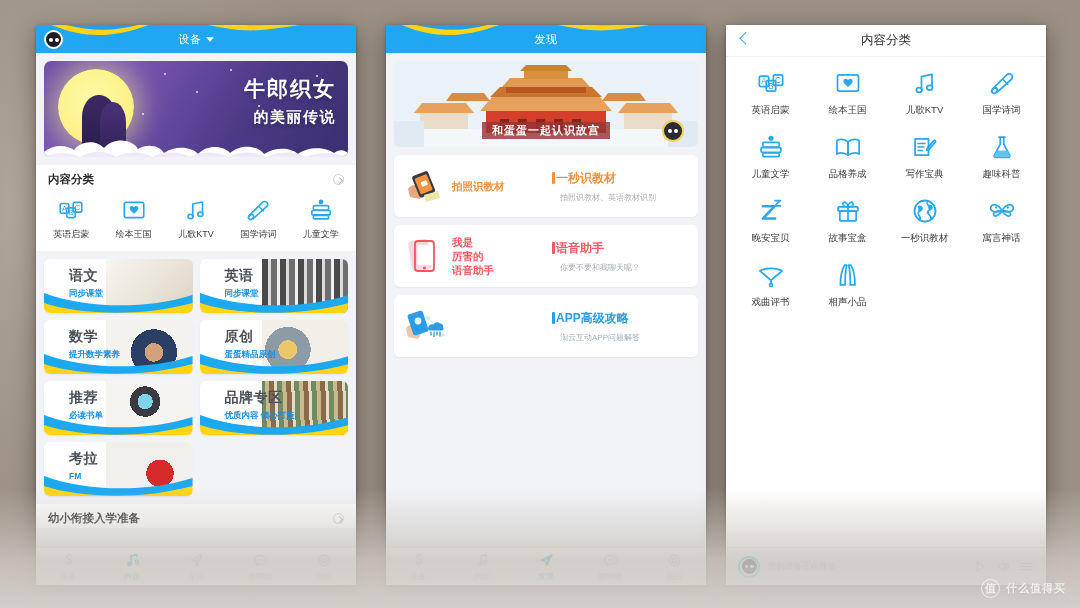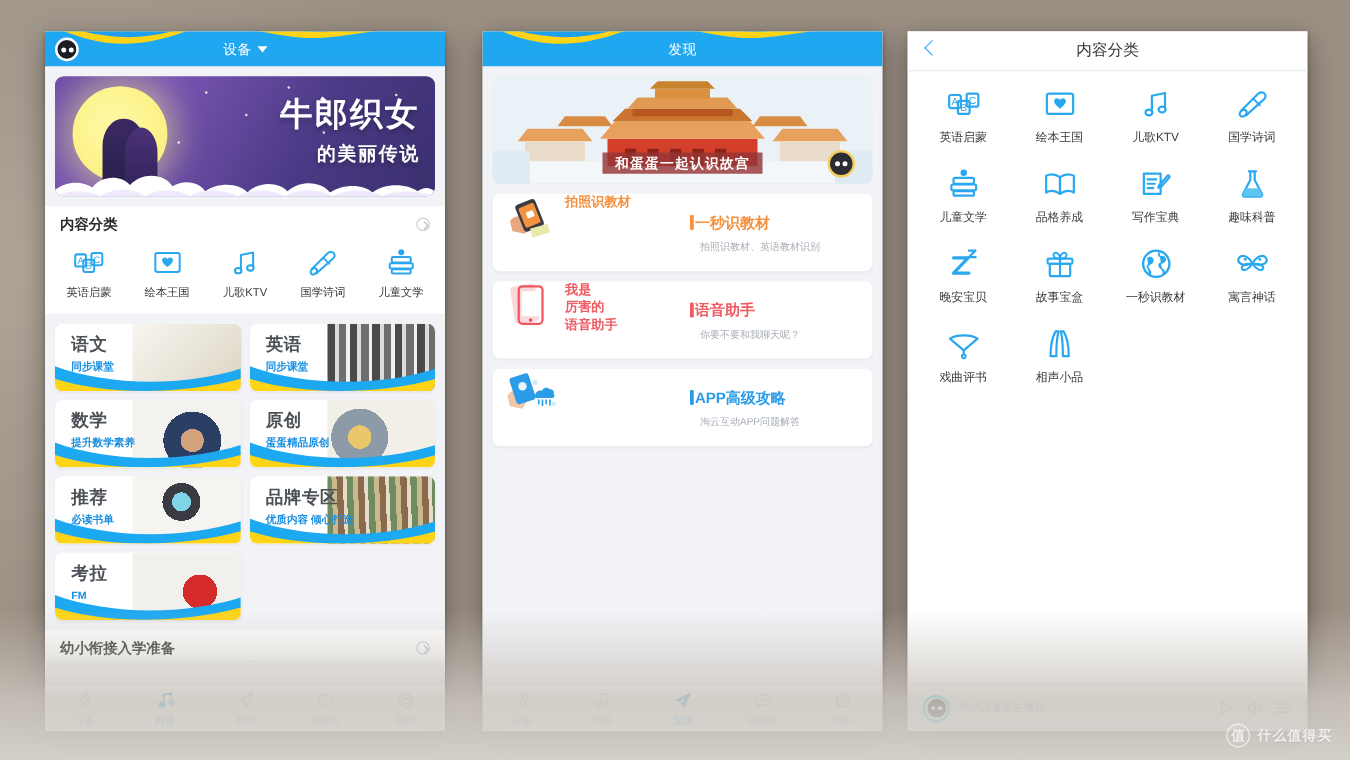--- a/index.html
+++ b/index.html
@@ -99,21 +99,21 @@
     position: absolute; left: 0; right: 0; bottom: -4px; height: 26px;
   }
   .banner1 .star {
     position: absolute; width: 2px; height: 2px; border-radius: 50%;
     background: #ffe; opacity: .85;
   }
   .banner1 .b-txt {
     position: absolute; right: 12px; top: 16px; text-align: right; z-index: 4;
   }
   .banner1 .b1 {
-    font-size: 26px; color: #fff; font-weight: bold; letter-spacing: 2px;
+    font-size: 21px; color: #fff; font-weight: bold; letter-spacing: 2px;
     text-shadow: 0 2px 4px rgba(0,0,0,.28); line-height: 1.15;
   }
   .banner1 .b2 {
     font-size: 15px; color: #fff; font-weight: bold; letter-spacing: 1.5px;
     margin-top: 7px; text-shadow: 0 2px 4px rgba(0,0,0,.28);
   }
 
   
   .sec {
     background: #fff; display: flex; align-items: center; justify-content: space-between;
@@ -144,21 +144,21 @@
   .cards {
     display: grid; grid-template-columns: 1fr 1fr; gap: 7px;
     padding: 8px; background: #f2f3f7;
   }
   .card {
     position: relative; height: 54px; background: #fff; border-radius: 6px;
     overflow: hidden; box-shadow: 0 1px 2px rgba(0,0,0,.06);
   }
   .card .photo { position: absolute; right: 0; top: 0; bottom: 0; width: 58%; }
   .card .swoosh { position: absolute; left: 0; bottom: 0; width: 100%; height: 24px; }
-  .card .ctxt { position: absolute; left: 13px; top: 8px; z-index: 3; }
+  .card .ctxt { position: absolute; left: 25px; top: 8px; z-index: 3; }
   .card .c1 { font-size: 14px; color: #4c5057; font-weight: bold; letter-spacing: .5px; }
   .card .c2 { font-size: 8.5px; color: #1a8ee0; font-weight: bold; margin-top: 3px; }
 
   
   .tabbar {
     flex: 0 0 38px; height: 38px; background: #fff; border-top: 1px solid #e8eaee;
     display: flex; align-items: center;
   }
   .tab {
     flex: 1 1 0; display: flex; flex-direction: column; align-items: center; gap: 2px;
@@ -187,21 +187,21 @@
   }
   .banner2 .bot::before { left: 4px; }
   .banner2 .bot::after  { right: 4px; }
 
   .lcards { padding: 0 8px; display: flex; flex-direction: column; gap: 8px; }
   .lcard {
     background: #fff; border-radius: 6px; height: 62px; display: flex; align-items: center;
     box-shadow: 0 1px 2px rgba(0,0,0,.05); overflow: hidden;
   }
   .lcard .lleft {
-    width: 50%; height: 100%; display: flex; gap: 6px; padding-left: 10px;
+    width: 50%; height: 100%; display: flex; align-items: center; gap: 6px; padding-left: 10px;
   }
   .lcard .lillu { width: 42px; height: 38px; flex: 0 0 42px; }
   .lcard .lsub { font-size: 10.5px; font-weight: bold; line-height: 1.35; }
   .lcard .lright { flex: 1 1 auto; padding-left: 6px; }
   .lcard .lttl {
     font-size: 12px; font-weight: bold; display: flex; align-items: center; gap: 1px;
   }
   .lcard .bar { width: 3px; height: 12px; display: inline-block; border-radius: 1px; }
   .lcard .ldesc { font-size: 8px; color: #a7adb5; margin-top: 5px; padding-left: 8px; }
 

